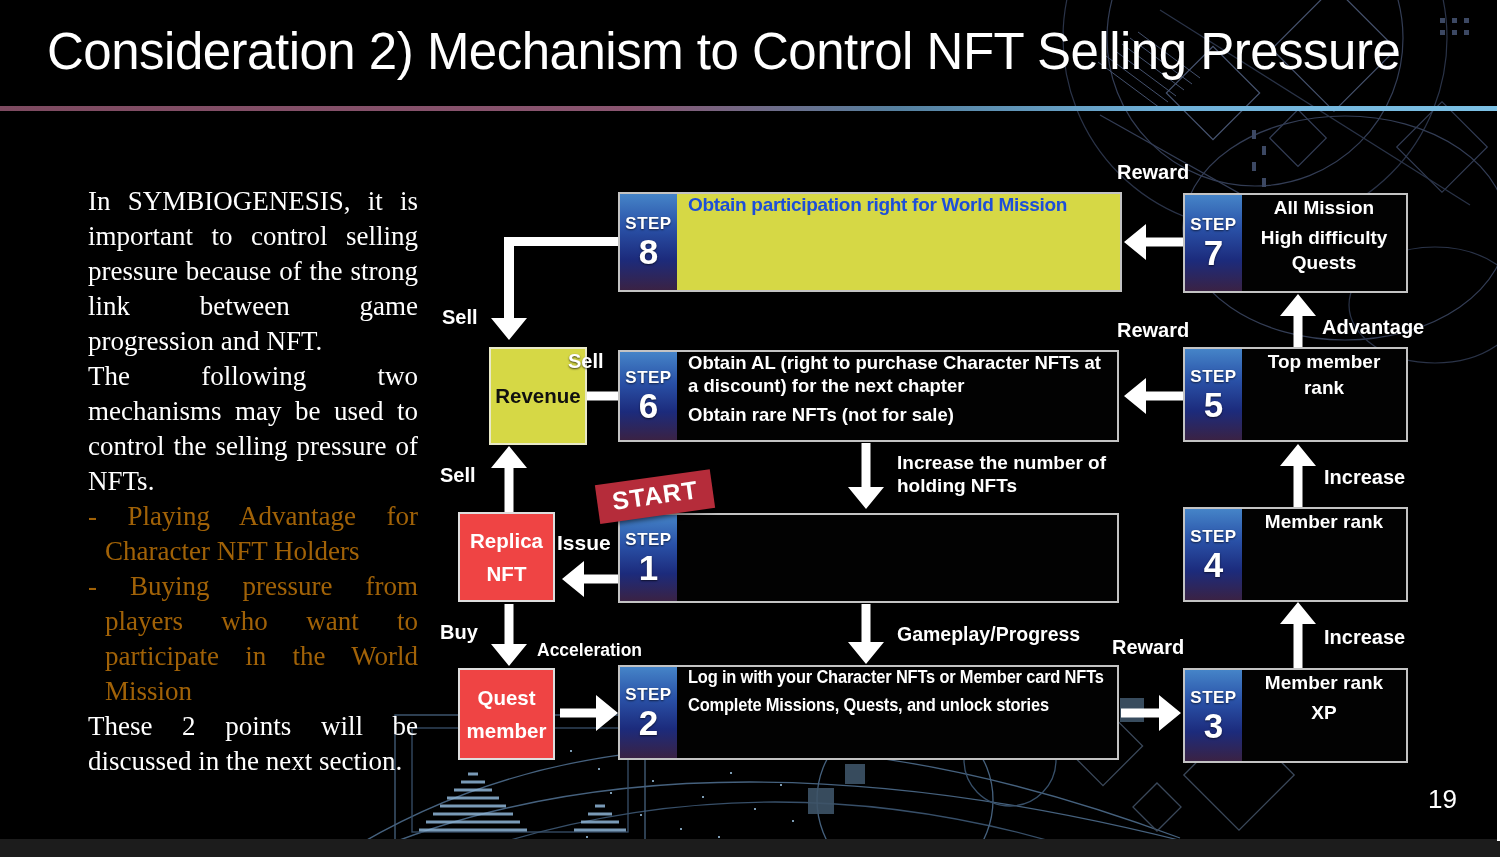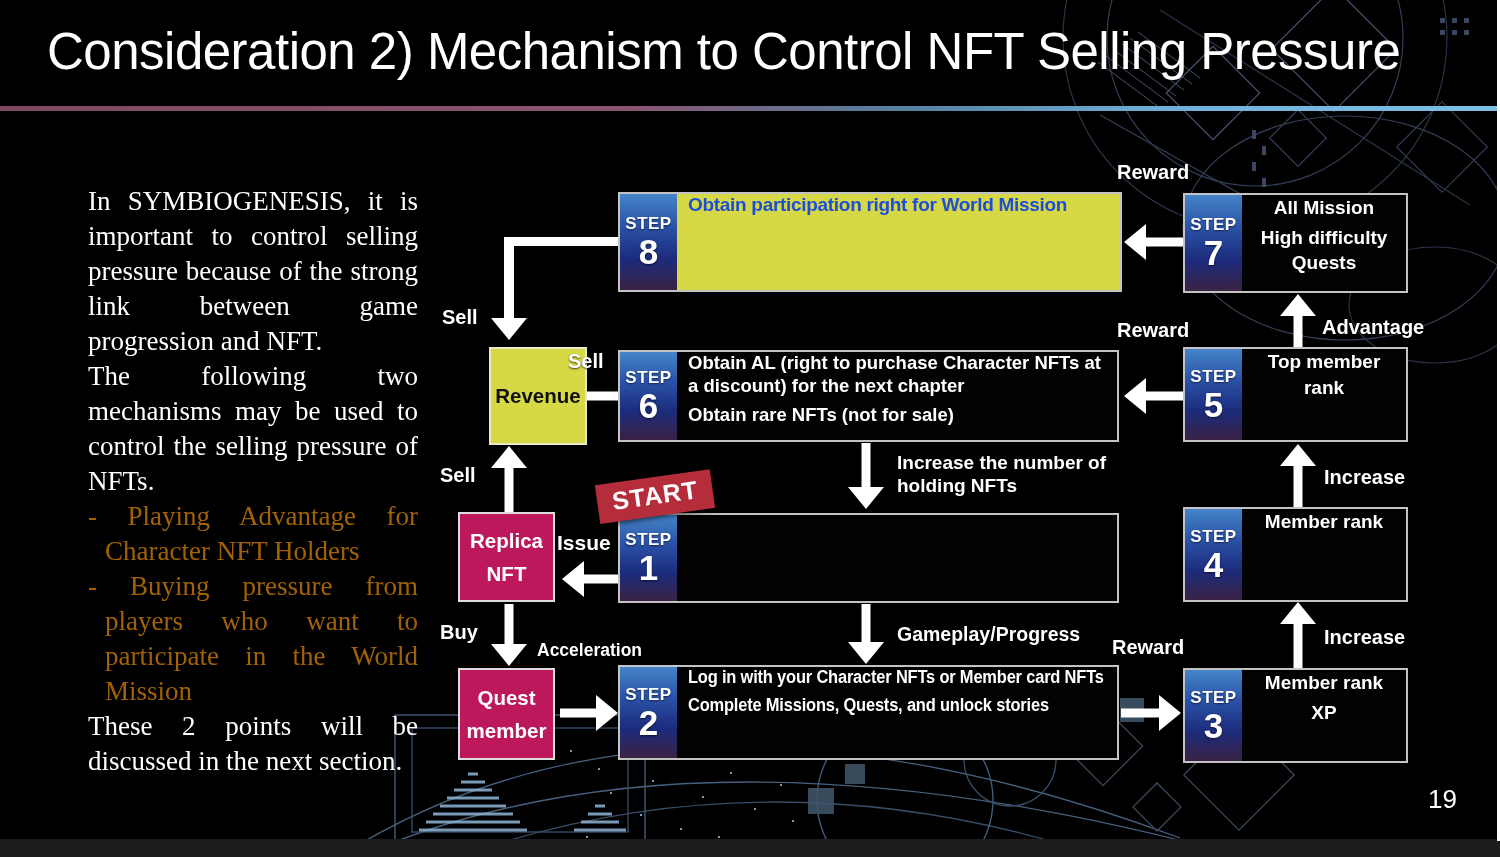--- a/index.html
+++ b/index.html
@@ -48,21 +48,21 @@
   .step-content .ln { font-size:18.5px; line-height:1.22; }
   .step-content .cond {
     font-size:17.5px; letter-spacing:-0.2px; white-space:nowrap;
     transform:scaleX(.94); transform-origin:0 50%;
   }
   .step-content .big { font-size:19px; line-height:1.35; }
   .step-content.dark { color:#1d4ed8; }
   .step-content .s8 { font-size:19px; letter-spacing:-0.3px; white-space:nowrap; }
   
   .node {
-    position:absolute; box-sizing:border-box; background:#be185d; border:2px solid #dedede;
+    position:absolute; box-sizing:border-box; background:#ef4444; border:2px solid #dedede;
     color:#fff; font-weight:bold; font-size:20.5px; line-height:1.62;
     display:flex; flex-direction:column; align-items:center; justify-content:center; z-index:4;
   }
   .node.yellow { background:#d6d845; color:#101010; border-color:#e9e9c8; }
   
   .lbl {
     position:absolute; color:#fff; font-weight:bold; font-size:20px;
     white-space:nowrap; z-index:5; text-shadow:0 1px 2px rgba(0,0,0,.7);
   }
   .lbl.small { font-size:17.5px; }

